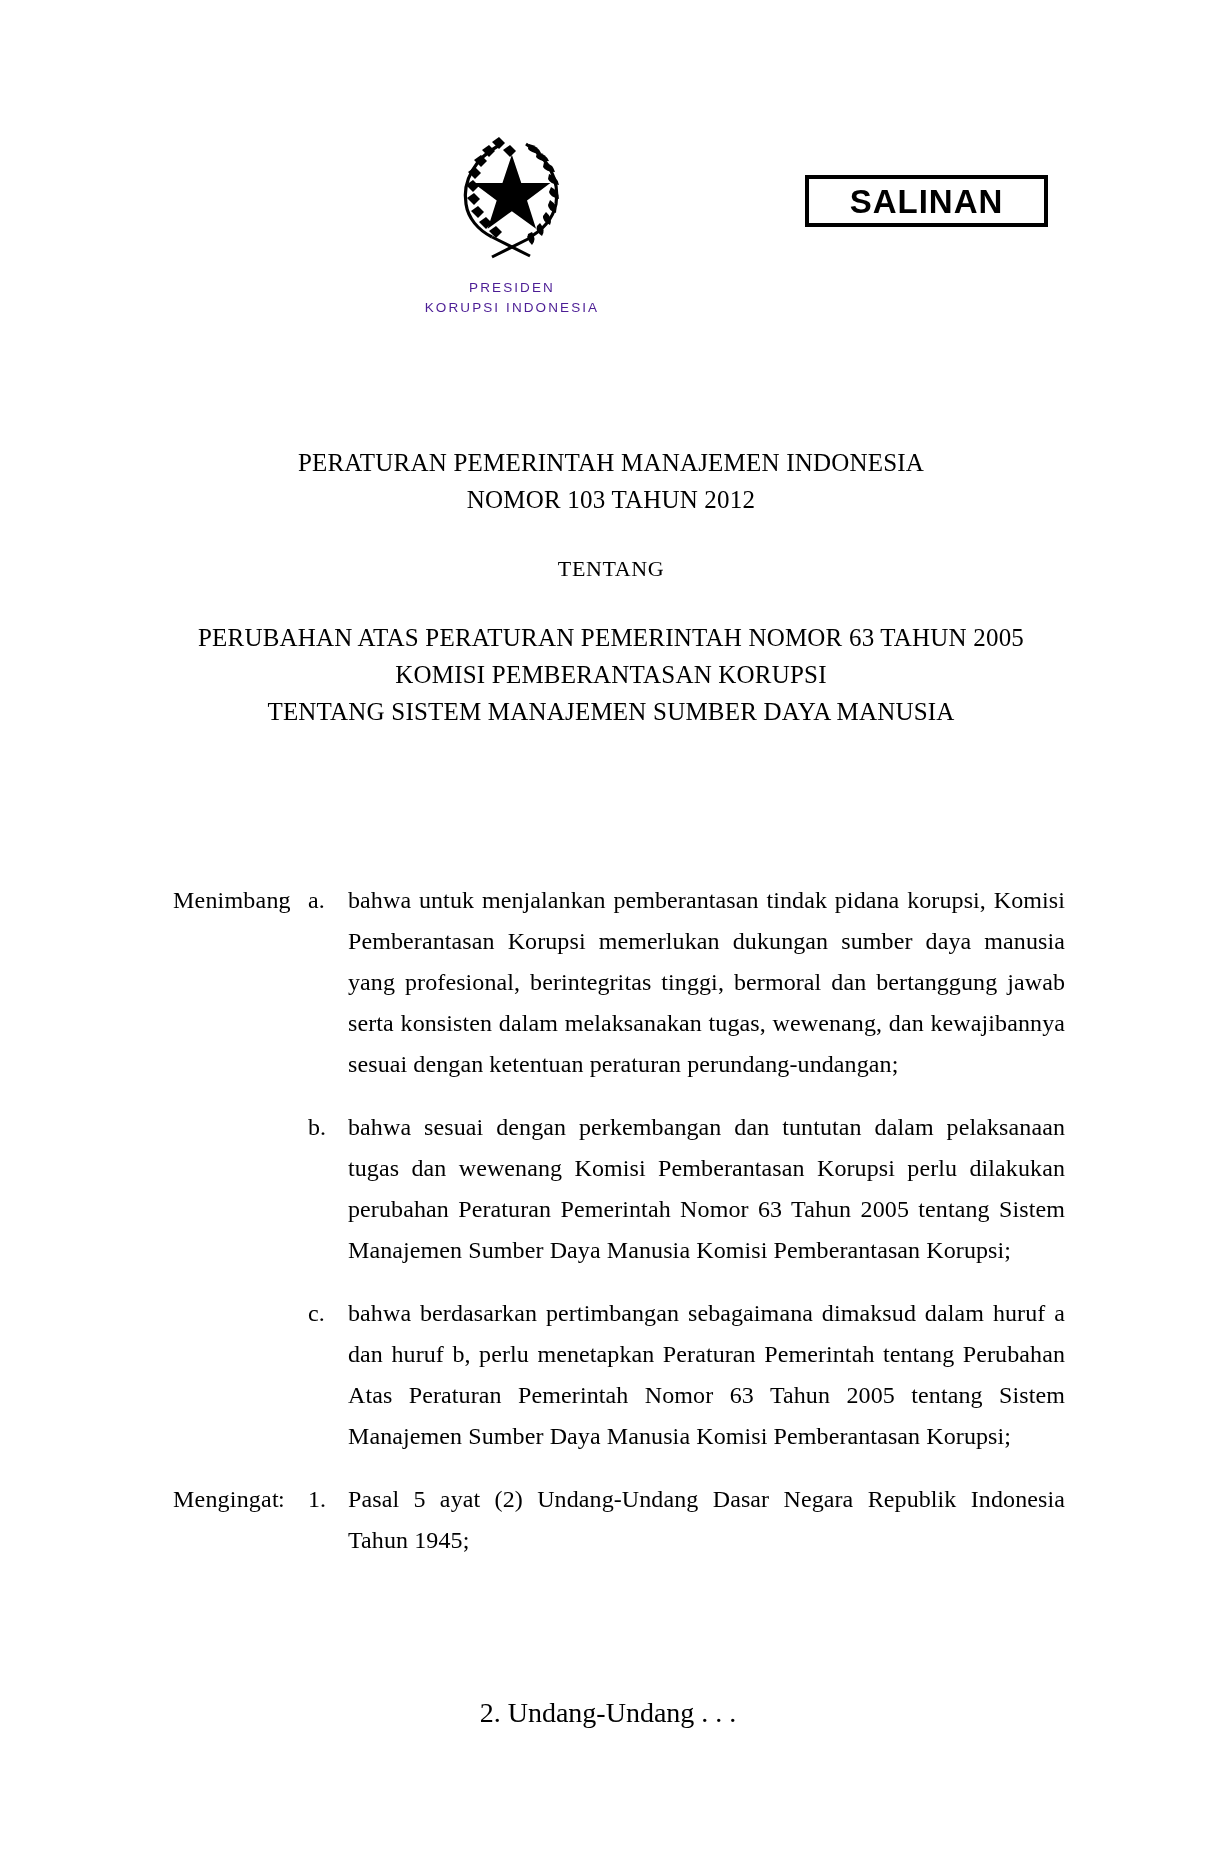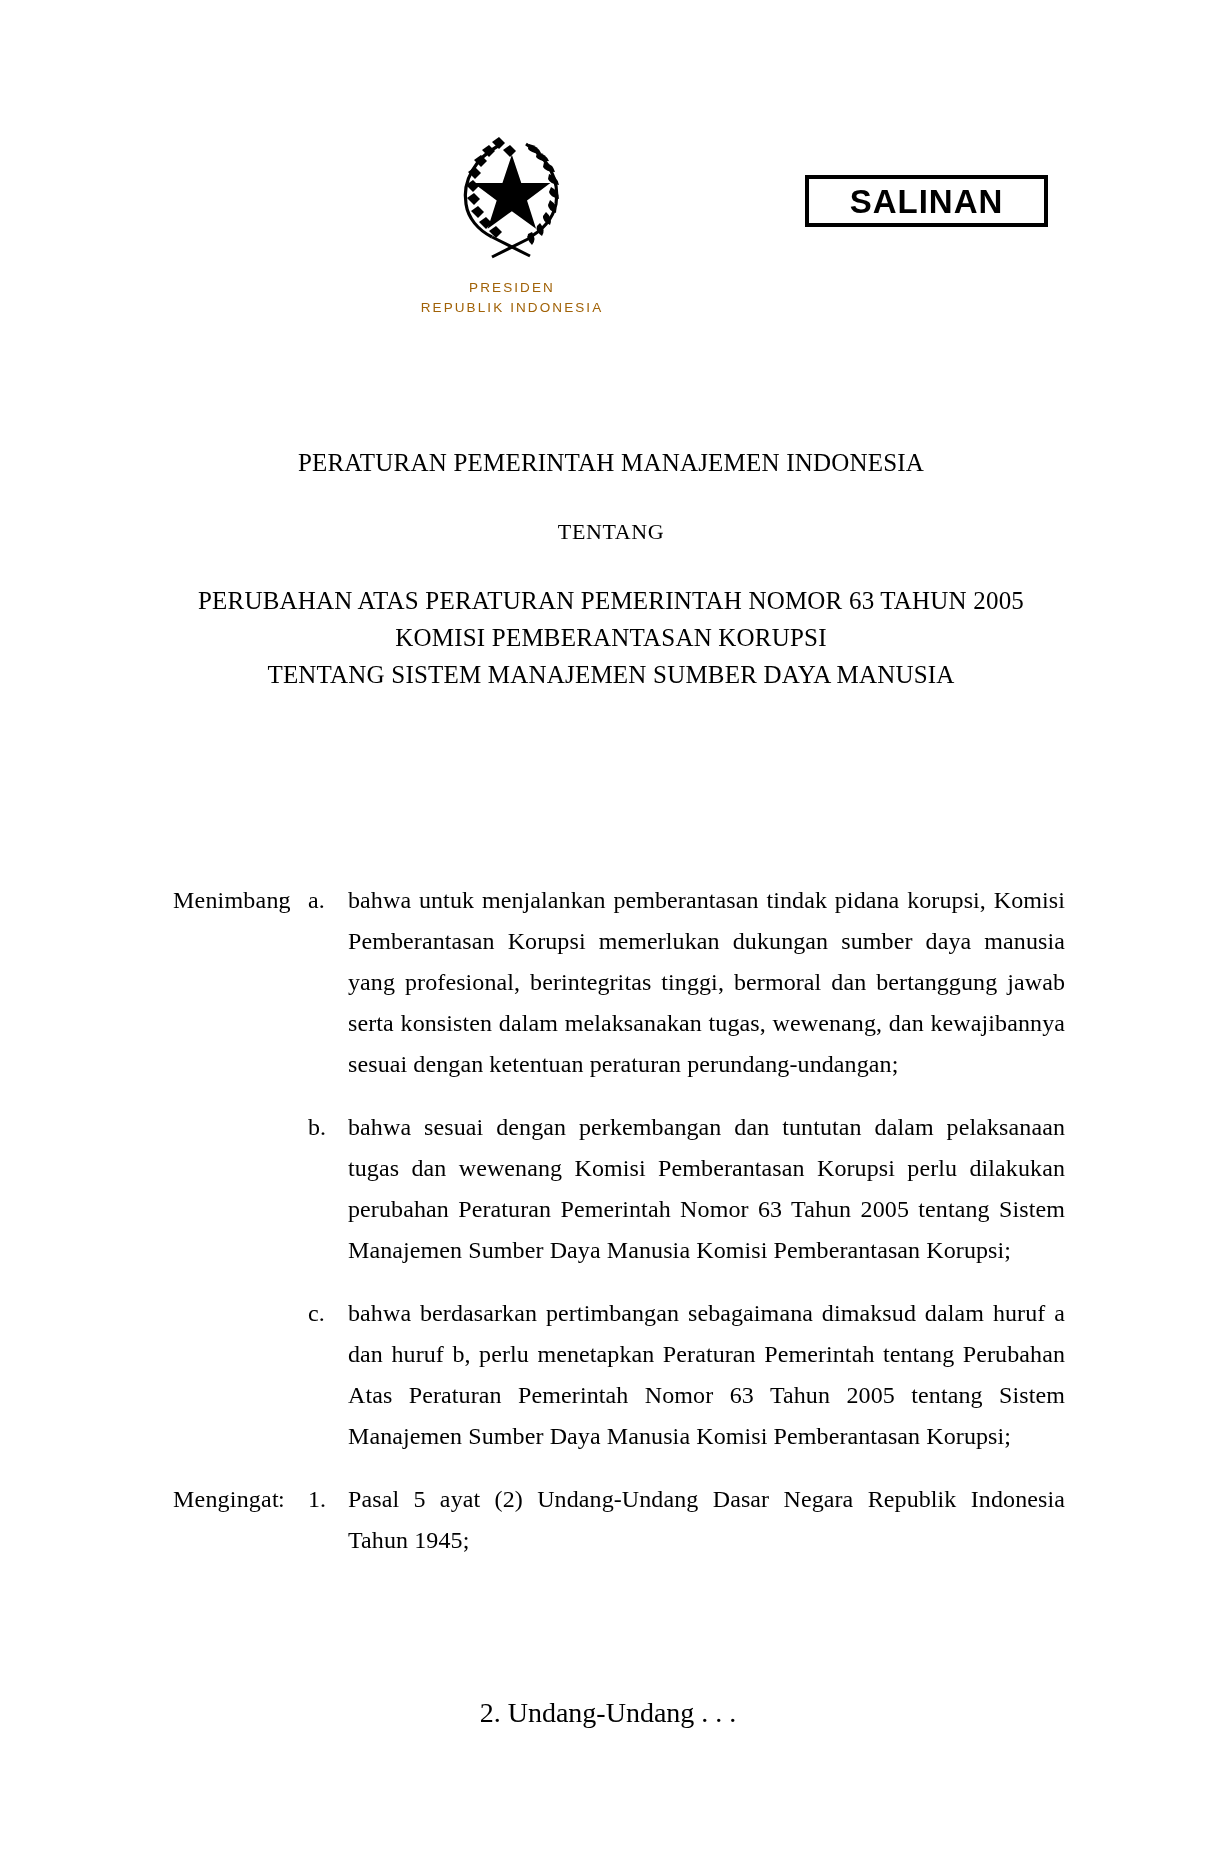--- a/index.html
+++ b/index.html
@@ -59,21 +59,21 @@
   .emblem-caption {
     position: absolute;
     left: 372px;
     top: 158px;
     width: 280px;
     text-align: center;
     font-family: "Liberation Sans", "DejaVu Sans", sans-serif;
     font-size: 13.5px;
     line-height: 20px;
     letter-spacing: 2.1px;
-    color: #a16207;
+    color: #4c1d95;
   }
 
   
   .title-block {
     position: absolute;
     left: 111px;
     top: 444px;
     width: 1000px;
     text-align: center;
   }
@@ -202,27 +202,28 @@
         </g>
       </svg>
     </div>
 
     <div class="salinan-box">
       <span>SALINAN</span>
     </div>
 
     <div class="emblem-caption">
       <div>PRESIDEN</div>
-      <div>REPUBLIK INDONESIA</div>
+      <div>KORUPSI INDONESIA</div>
     </div>
   </div>
 
   <div class="title-block">
     <div class="title-main">
       <div>PERATURAN PEMERINTAH MANAJEMEN INDONESIA</div>
+      <div>NOMOR 103 TAHUN 2012</div>
     </div>
 
     <div class="title-tentang">TENTANG</div>
 
     <div class="title-sub">
       <div>PERUBAHAN ATAS PERATURAN PEMERINTAH NOMOR 63 TAHUN 2005</div>
       <div>KOMISI PEMBERANTASAN KORUPSI</div>
       <div>TENTANG SISTEM MANAJEMEN SUMBER DAYA MANUSIA</div>
     </div>
 

